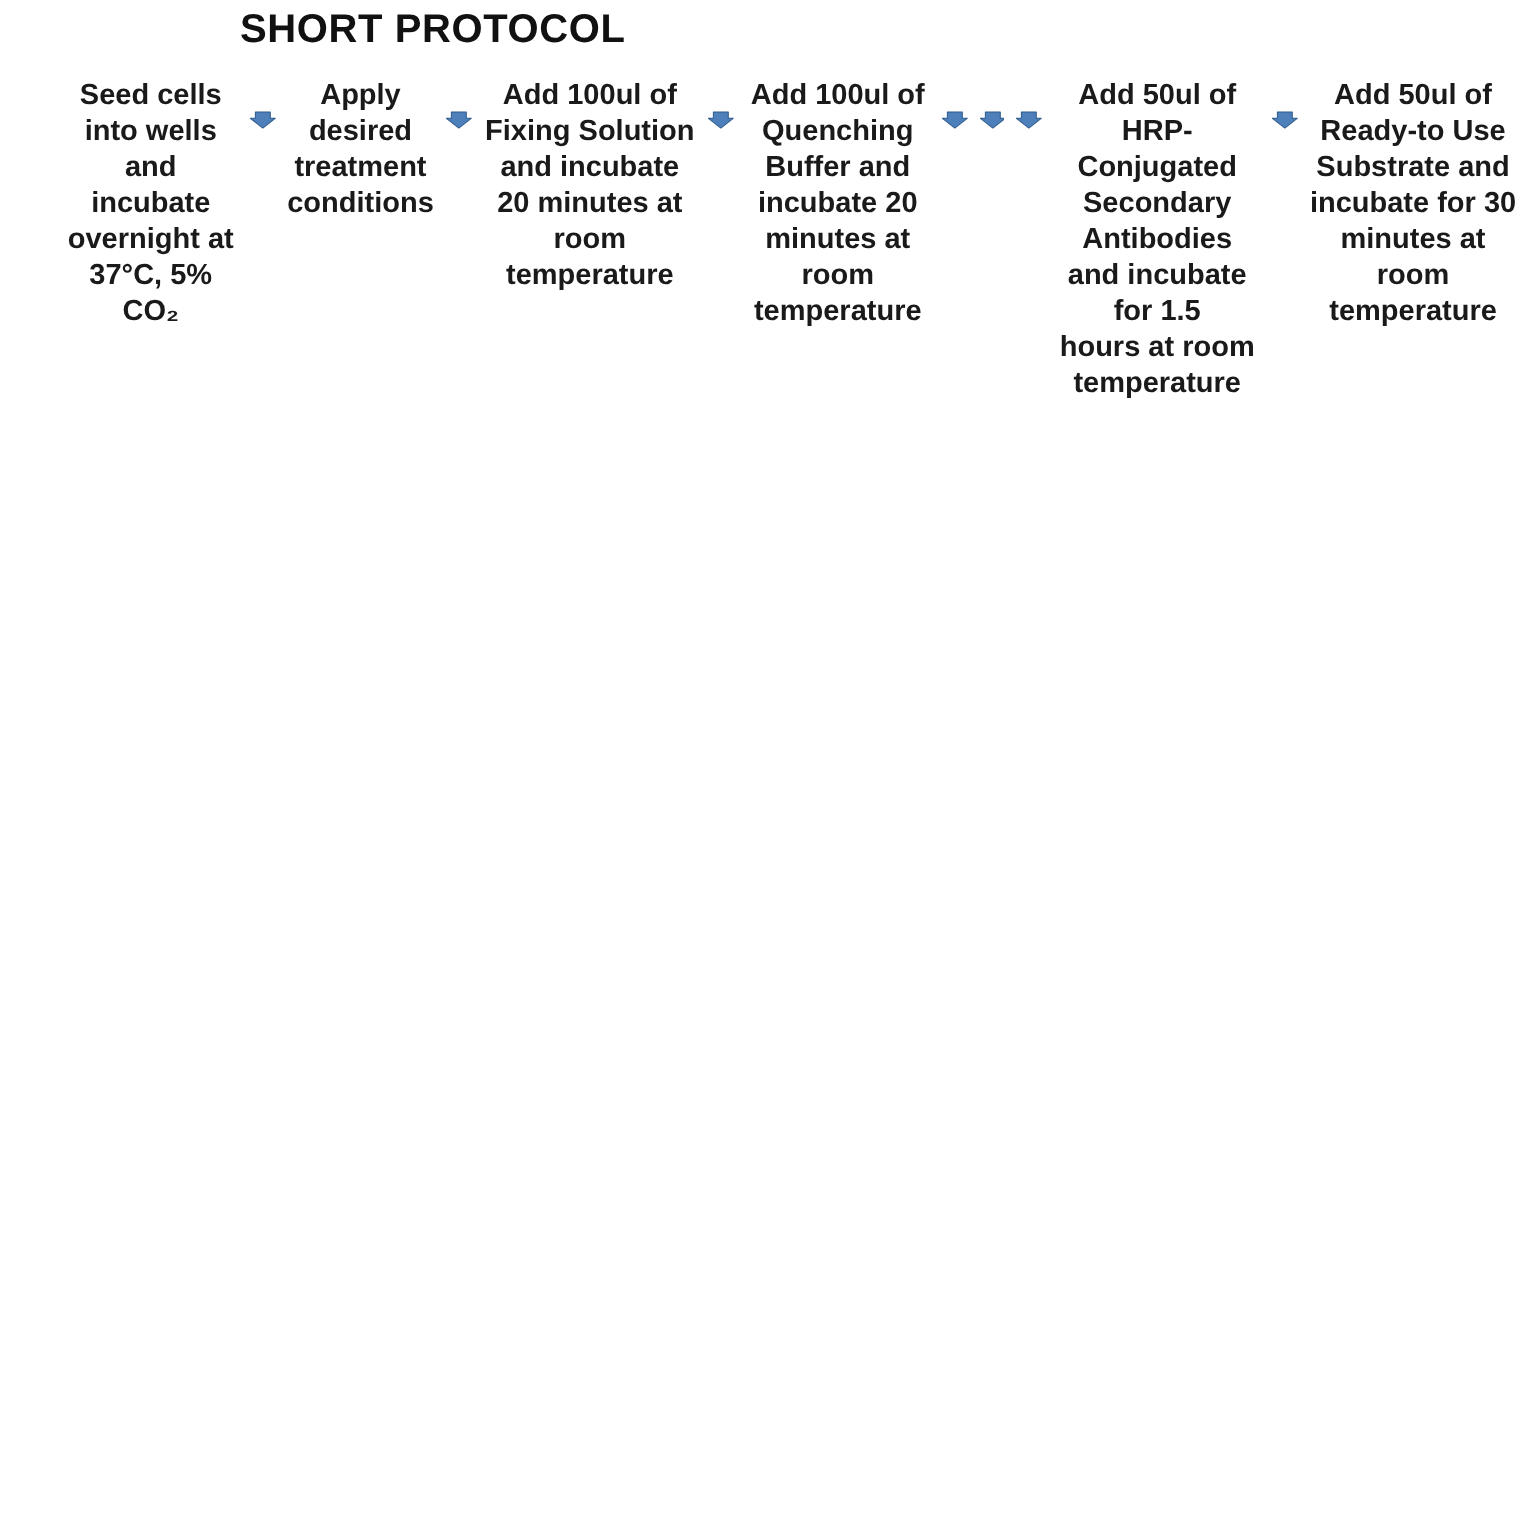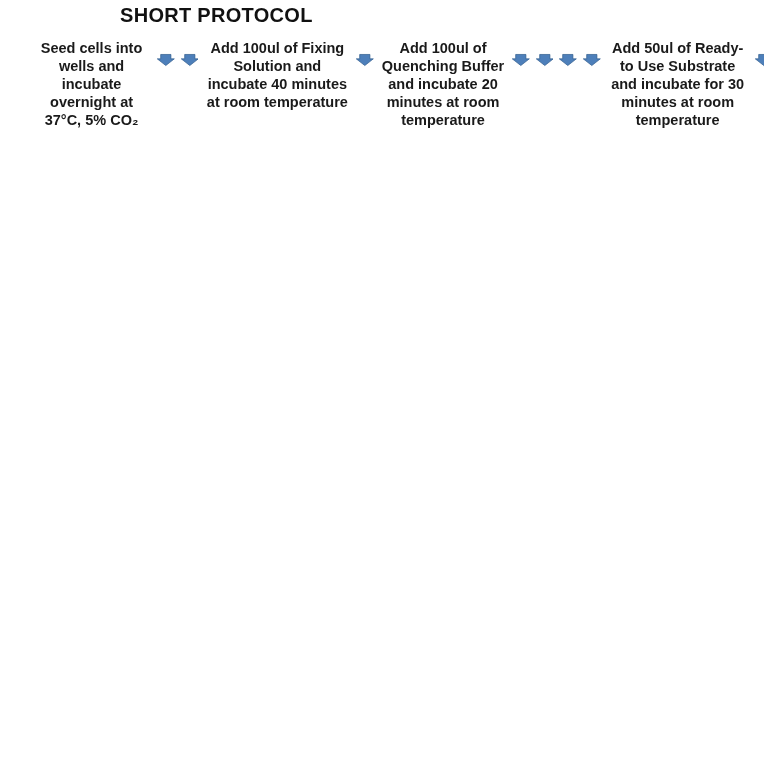--- a/index.html
+++ b/index.html
@@ -56,26 +56,27 @@
   <h1 class="doc-title">SHORT PROTOCOL</h1>
 
   <div class="flow">
 
     <div class="step">Seed cells into wells and incubate overnight at 37°C, 5% CO₂</div>
 
     <svg class="arrow" viewBox="0 0 62 42" xmlns="http://www.w3.org/2000/svg">
       <polygon points="13,1.5 49,1.5 49,17 61,17 31,40.5 1,17 13,17" fill="#4d7fba" stroke="#2e5a8c" stroke-width="2.5" stroke-linejoin="round"></polygon>
     </svg>
 
+    <div class="step">Apply desired treatment conditions</div>
 
     <svg class="arrow" viewBox="0 0 62 42" xmlns="http://www.w3.org/2000/svg">
       <polygon points="13,1.5 49,1.5 49,17 61,17 31,40.5 1,17 13,17" fill="#4d7fba" stroke="#2e5a8c" stroke-width="2.5" stroke-linejoin="round"></polygon>
     </svg>
 
-    <div class="step">Add 100ul of Fixing Solution and incubate 40 minutes at room temperature</div>
+    <div class="step">Add 100ul of Fixing Solution and incubate 20 minutes at room temperature</div>
 
     <svg class="arrow" viewBox="0 0 62 42" xmlns="http://www.w3.org/2000/svg">
       <polygon points="13,1.5 49,1.5 49,17 61,17 31,40.5 1,17 13,17" fill="#4d7fba" stroke="#2e5a8c" stroke-width="2.5" stroke-linejoin="round"></polygon>
     </svg>
 
     <div class="step">Add 100ul of Quenching Buffer and incubate 20 minutes at room
 temperature</div>
 
     <svg class="arrow" viewBox="0 0 62 42" xmlns="http://www.w3.org/2000/svg">
       <polygon points="13,1.5 49,1.5 49,17 61,17 31,40.5 1,17 13,17" fill="#4d7fba" stroke="#2e5a8c" stroke-width="2.5" stroke-linejoin="round"></polygon>
@@ -84,20 +85,22 @@
 
     <svg class="arrow" viewBox="0 0 62 42" xmlns="http://www.w3.org/2000/svg">
       <polygon points="13,1.5 49,1.5 49,17 61,17 31,40.5 1,17 13,17" fill="#4d7fba" stroke="#2e5a8c" stroke-width="2.5" stroke-linejoin="round"></polygon>
     </svg>
 
 
     <svg class="arrow" viewBox="0 0 62 42" xmlns="http://www.w3.org/2000/svg">
       <polygon points="13,1.5 49,1.5 49,17 61,17 31,40.5 1,17 13,17" fill="#4d7fba" stroke="#2e5a8c" stroke-width="2.5" stroke-linejoin="round"></polygon>
     </svg>
 
+    <div class="step">Add 50ul of HRP-Conjugated Secondary Antibodies and incubate for 1.5
+hours at room temperature</div>
 
     <svg class="arrow" viewBox="0 0 62 42" xmlns="http://www.w3.org/2000/svg">
       <polygon points="13,1.5 49,1.5 49,17 61,17 31,40.5 1,17 13,17" fill="#4d7fba" stroke="#2e5a8c" stroke-width="2.5" stroke-linejoin="round"></polygon>
     </svg>
 
     <div class="step">Add 50ul of Ready-to Use Substrate and incubate for 30 minutes at room
 temperature</div>
 
     <svg class="arrow" viewBox="0 0 62 42" xmlns="http://www.w3.org/2000/svg">
       <polygon points="13,1.5 49,1.5 49,17 61,17 31,40.5 1,17 13,17" fill="#4d7fba" stroke="#2e5a8c" stroke-width="2.5" stroke-linejoin="round"></polygon>

